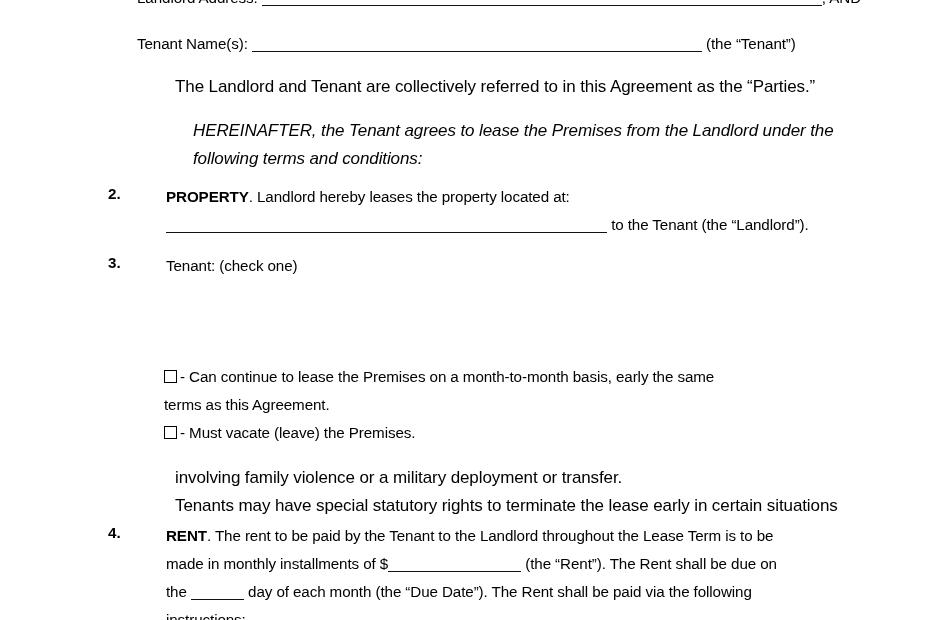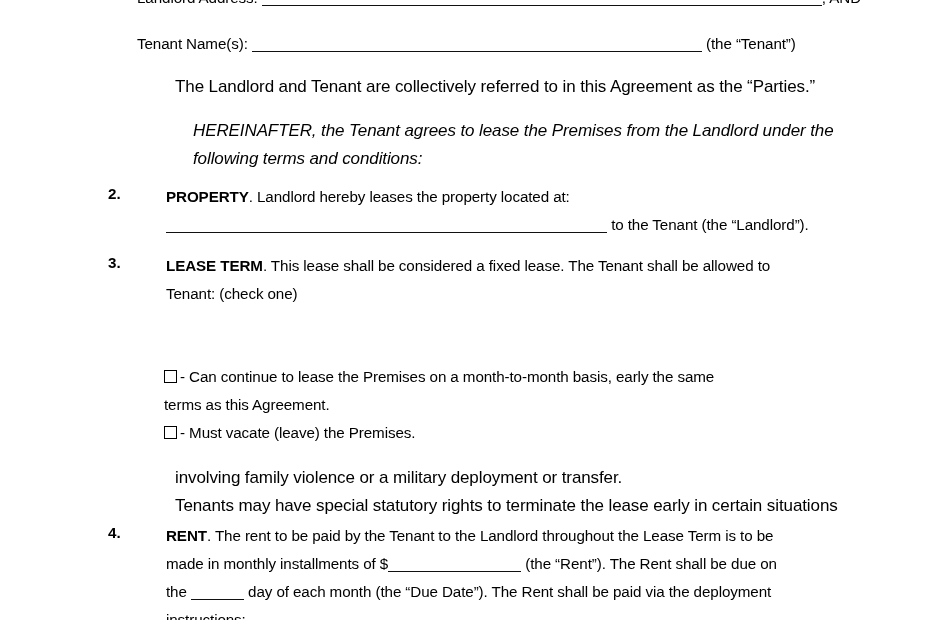--- a/index.html
+++ b/index.html
@@ -128,23 +128,20 @@
       <span class="b">PROPERTY</span><span>. Landlord hereby leases the property located at:</span>
     </div>
     <div>
       <span class="blank" style="width:441px"></span>
       <span>to the Tenant (the “Landlord”).</span>
     </div>
   </div>
 
   <div class="item-num" style="top:252px;">3.</div>
   <div class="item-body" style="top:252px; width:700px;">
-    <div>
-      <span class="b">LEASE TERM</span><span>. This lease shall be considered a fixed lease. The Tenant shall be allowed to</span>
-    </div>
     <div>Tenant: (check one)</div>
   </div>
 
   <div class="cbrow" style="top:363px;">
     <div>
       <span class="checkbox"></span><span>- Can continue to lease the Premises on a month-to-month basis, early the same</span>
     </div>
     <div>terms as this Agreement.</div>
   </div>
 
@@ -164,21 +161,21 @@
     <div>
       <span class="b">RENT</span><span>. The rent to be paid by the Tenant to the Landlord throughout the Lease Term is to be</span>
     </div>
     <div>
       <span>made in monthly installments of $</span><span class="blank" style="width:133px"></span>
       <span>(the “Rent”). The Rent shall be due on</span>
     </div>
     <div>
       <span>the</span>
       <span class="blank" style="width:53px"></span>
-      <span>day of each month (the “Due Date”). The Rent shall be paid via the deployment</span>
+      <span>day of each month (the “Due Date”). The Rent shall be paid via the following</span>
     </div>
     <div>
       <span>instructions:</span>
       <span class="blank" style="width:538px"></span><span>.</span>
     </div>
   </div>
 
 </div>
 
 </body></html>

